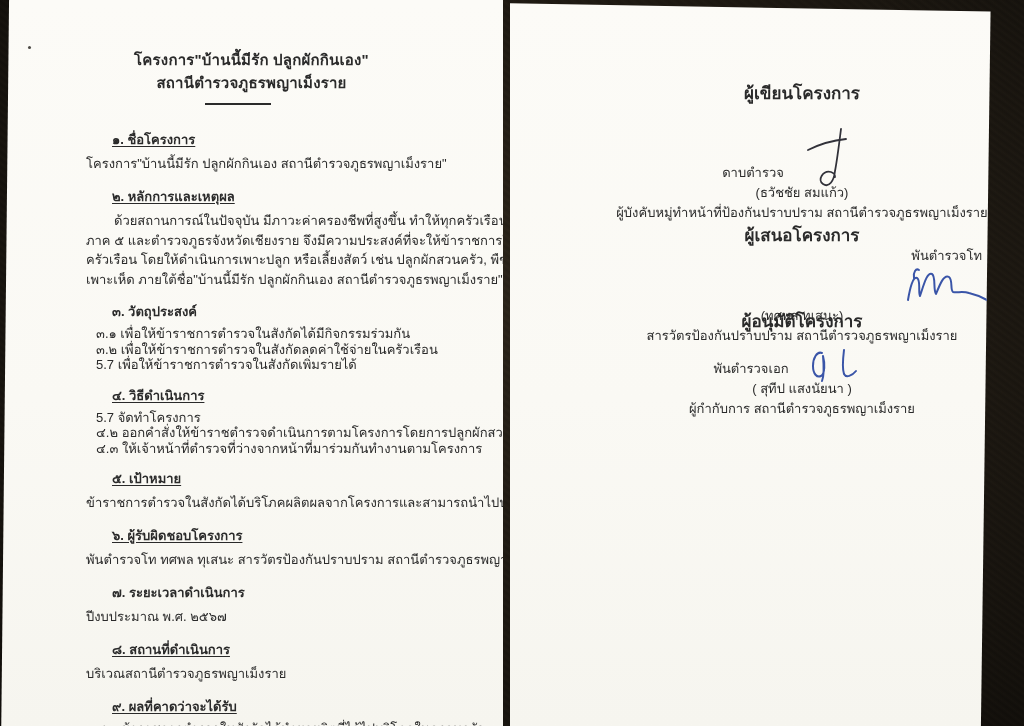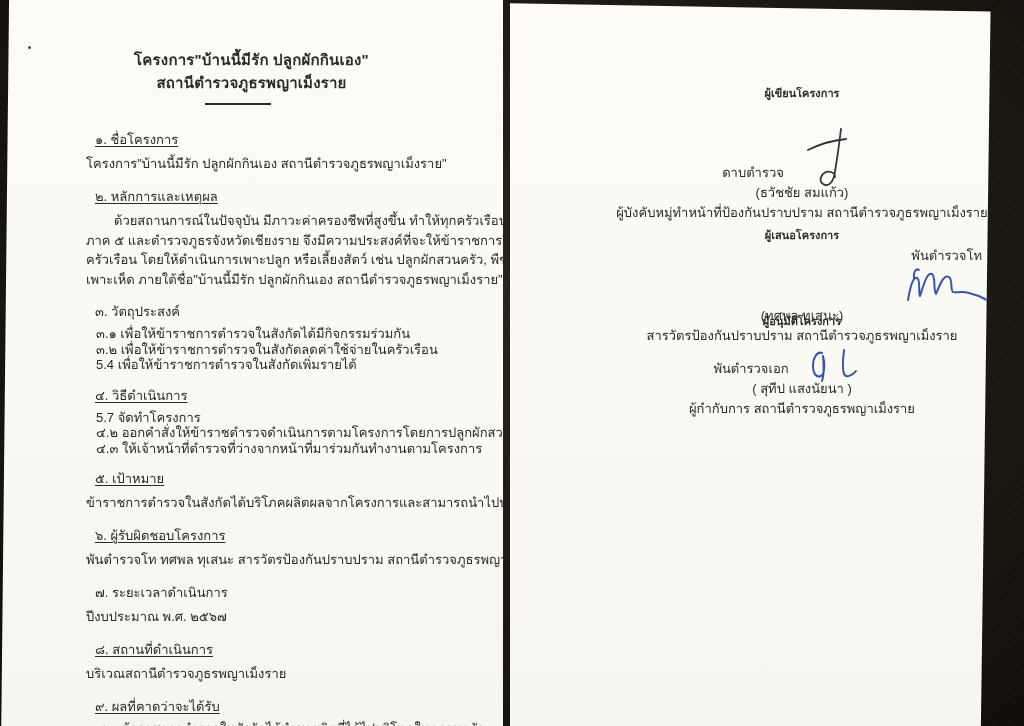--- a/index.html
+++ b/index.html
@@ -22,31 +22,31 @@
   }
   .page-left{left:0;width:503px;clip-path:polygon(1.8% 0,100% 0,100% 100%,0.25% 100%);}
   .page-right{left:510px;width:482px;clip-path:polygon(0 0.45%,99.7% 1.6%,97.7% 100%,0 100%);}
 
   
   .title-wrap{margin-top:48px;text-align:center;font-weight:bold;font-size:15px;line-height:23px;letter-spacing:.2px;}
   .title-sub{font-weight:bold;}
   .divider{width:66px;height:2px;background:#2b2b2b;margin:9px auto 0 205px;}
   .content{padding:12px 30px 0 86px;font-size:13px;}
   .sec{margin-top:13px;}
-  .heading{font-weight:normal;line-height:19px;margin-left:9px;margin-bottom:5px;white-space:nowrap;}
+  .heading{font-weight:bold;line-height:19px;margin-left:26px;margin-bottom:5px;white-space:nowrap;}
   .heading.u{text-decoration:underline;text-underline-offset:2px;}
   .bline{line-height:20px;white-space:nowrap;}
   .para .bline{line-height:19.5px;}
   .para .bline.first{text-indent:28px;}
   .item{line-height:15.5px;margin-left:10px;white-space:nowrap;}
   .speck{position:absolute;left:28px;top:46px;width:3px;height:3px;background:#4c4a45;border-radius:50%;}
 
   
   .ablock{position:absolute;left:82px;width:420px;text-align:center;font-size:13px;}
-  .ablock .hdr{font-weight:bold;font-size:11px;line-height:19px;}
+  .ablock .hdr{font-weight:bold;font-size:17px;line-height:19px;}
   .sigrow{display:flex;justify-content:center;align-items:flex-end;transform:translateX(-14px);}
   .rank{white-space:nowrap;line-height:17px;margin-right:16px;}
   .sig{display:block;margin-bottom:-8px;}
   .sig path{fill:none;stroke-linecap:round;stroke-linejoin:round;}
   .name{margin-top:3px;line-height:18px;white-space:nowrap;}
   .pos{margin-top:2px;line-height:18px;white-space:nowrap;}
   .b1 .sigrow{margin-top:24px;}
   .b2 .sigrow{margin-top:2px;flex-direction:column;}
   .b3 .sigrow{margin-top:14px;text-align:right;}
 </style>
@@ -76,21 +76,21 @@
       <div class="bline first">ด้วยสถานการณ์ในปัจจุบัน มีภาวะค่าครองชีพที่สูงขึ้น ทำให้ทุกครัวเรือนมีค่าใช้จ่ายที่สูง ตำรวจภูธร</div>
       <div class="bline">ภาค ๕ และตำรวจภูธรจังหวัดเชียงราย จึงมีความประสงค์ที่จะให้ข้าราชการในสังกัดลดรายจ่าย เพิ่มรายได้ใน</div>
       <div class="bline">ครัวเรือน โดยให้ดำเนินการเพาะปลูก หรือเลี้ยงสัตว์ เช่น ปลูกผักสวนครัว, พืชผักยืนต้น,เลี้ยงไก่, เลี้ยงปลา,</div>
       <div class="bline">เพาะเห็ด ภายใต้ชื่อ"บ้านนี้มีรัก ปลูกผักกินเอง สถานีตำรวจภูธรพญาเม็งราย"</div>
     </div>
 
     <div class="sec">
       <div class="heading">๓. วัตถุประสงค์</div>
       <div class="item">๓.๑ เพื่อให้ข้าราชการตำรวจในสังกัดได้มีกิจกรรมร่วมกัน</div>
       <div class="item">๓.๒ เพื่อให้ข้าราชการตำรวจในสังกัดลดค่าใช้จ่ายในครัวเรือน</div>
-      <div class="item">5.4 เพื่อให้ข้าราชการตำรวจในสังกัดเพิ่มรายได้</div>
+      <div class="item">5.7 เพื่อให้ข้าราชการตำรวจในสังกัดเพิ่มรายได้</div>
     </div>
 
     <div class="sec">
       <div class="heading u">๔. วิธีดำเนินการ</div>
       <div class="item">5.7 จัดทำโครงการ</div>
       <div class="item">๔.๒ ออกคำสั่งให้ข้าราชตำรวจดำเนินการตามโครงการโดยการปลูกผักสวนครัว</div>
       <div class="item">๔.๓ ให้เจ้าหน้าที่ตำรวจที่ว่างจากหน้าที่มาร่วมกันทำงานตามโครงการ</div>
     </div>
 
     <div class="sec">

